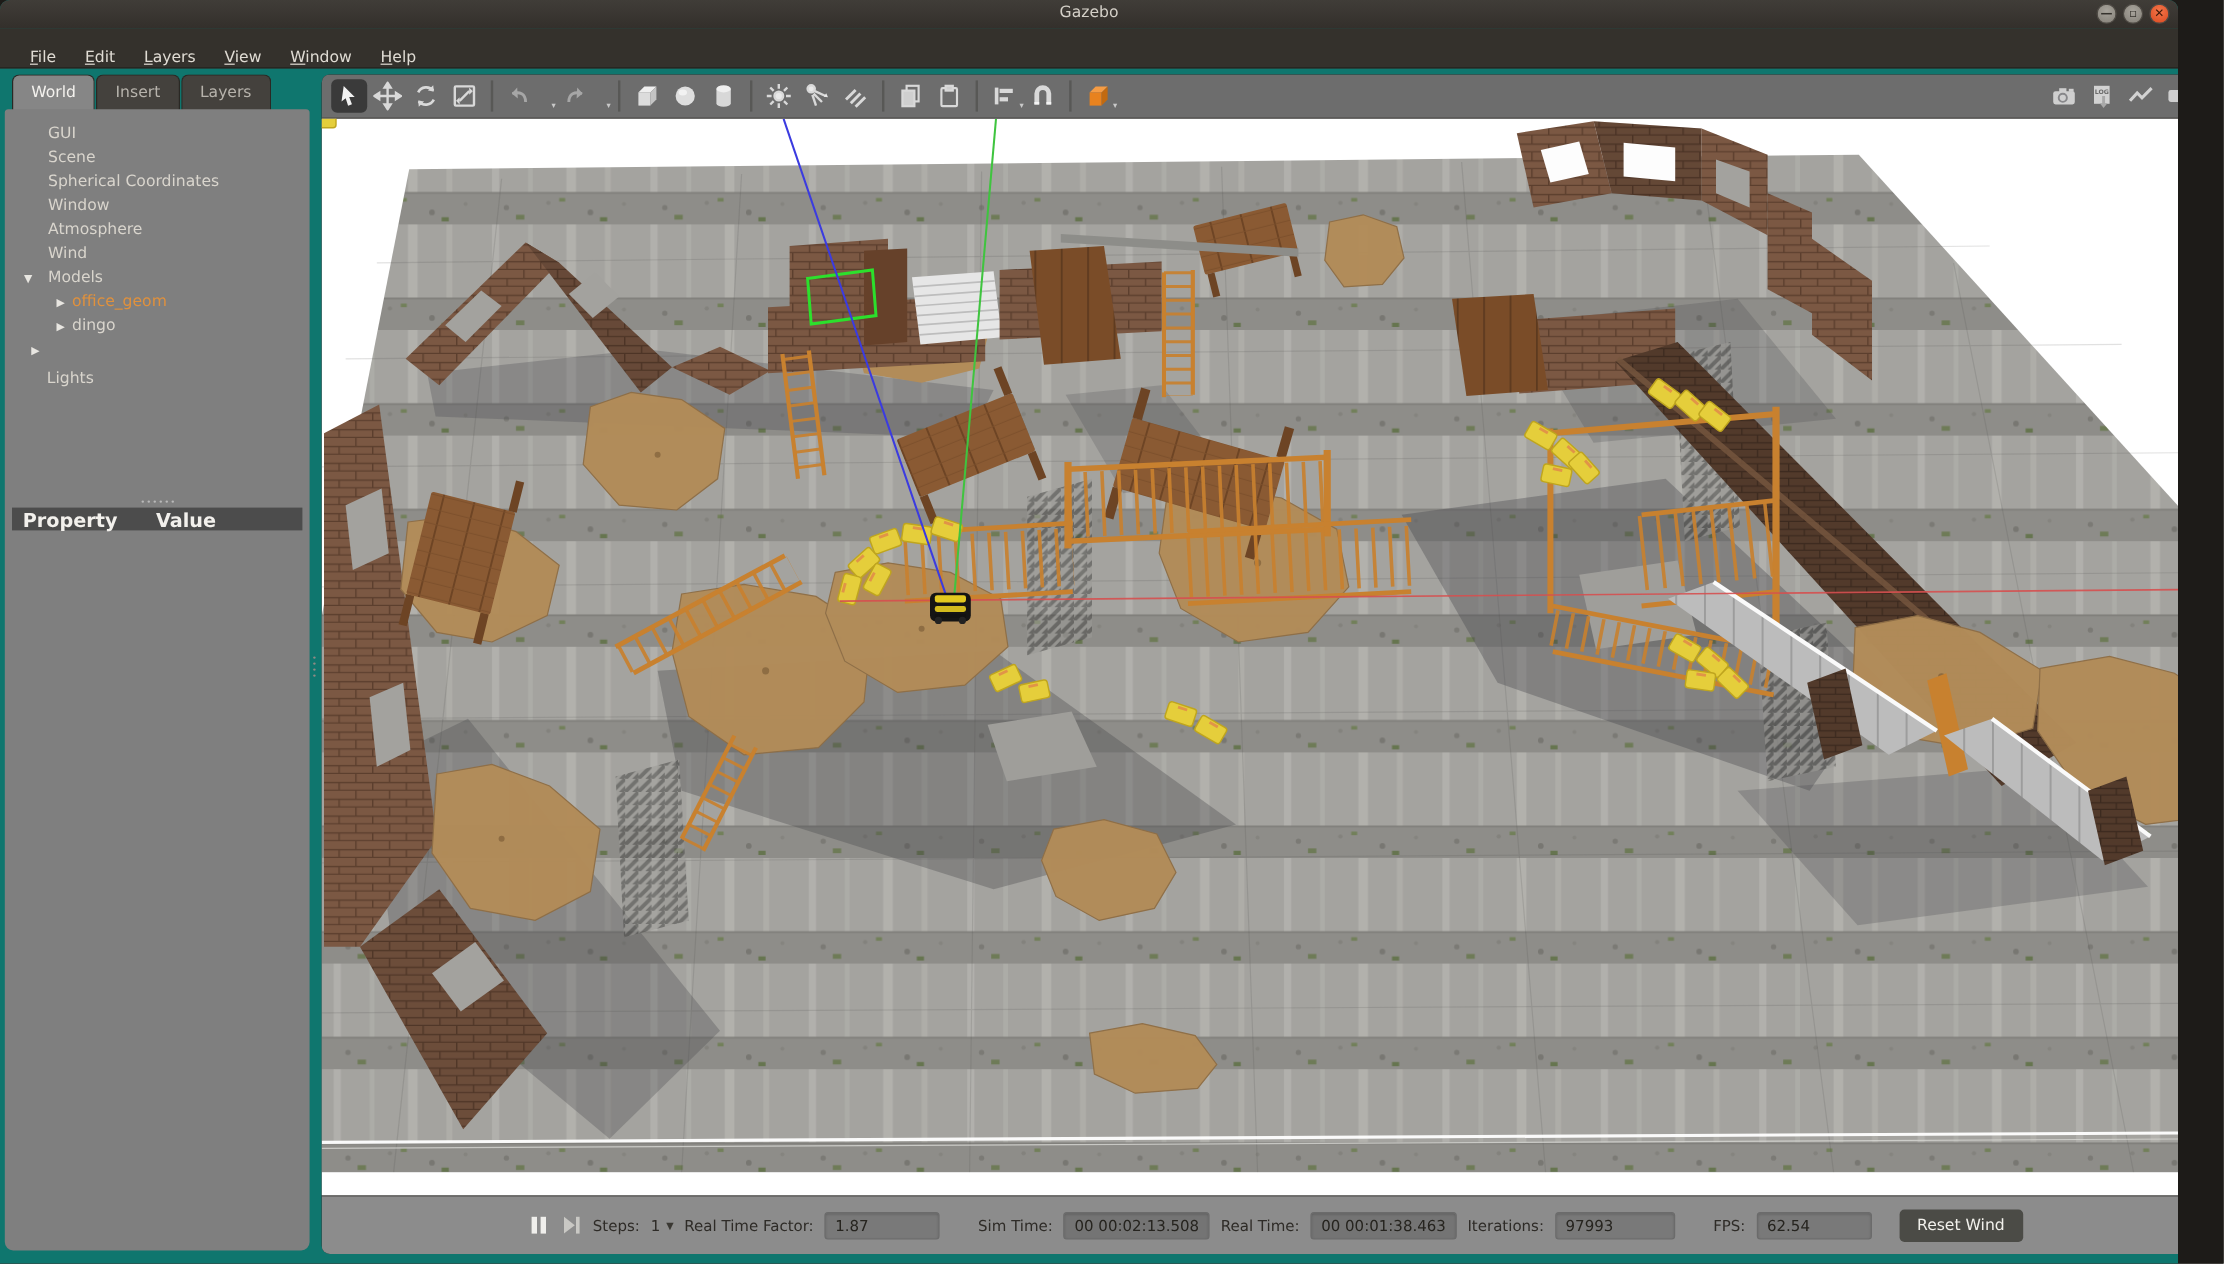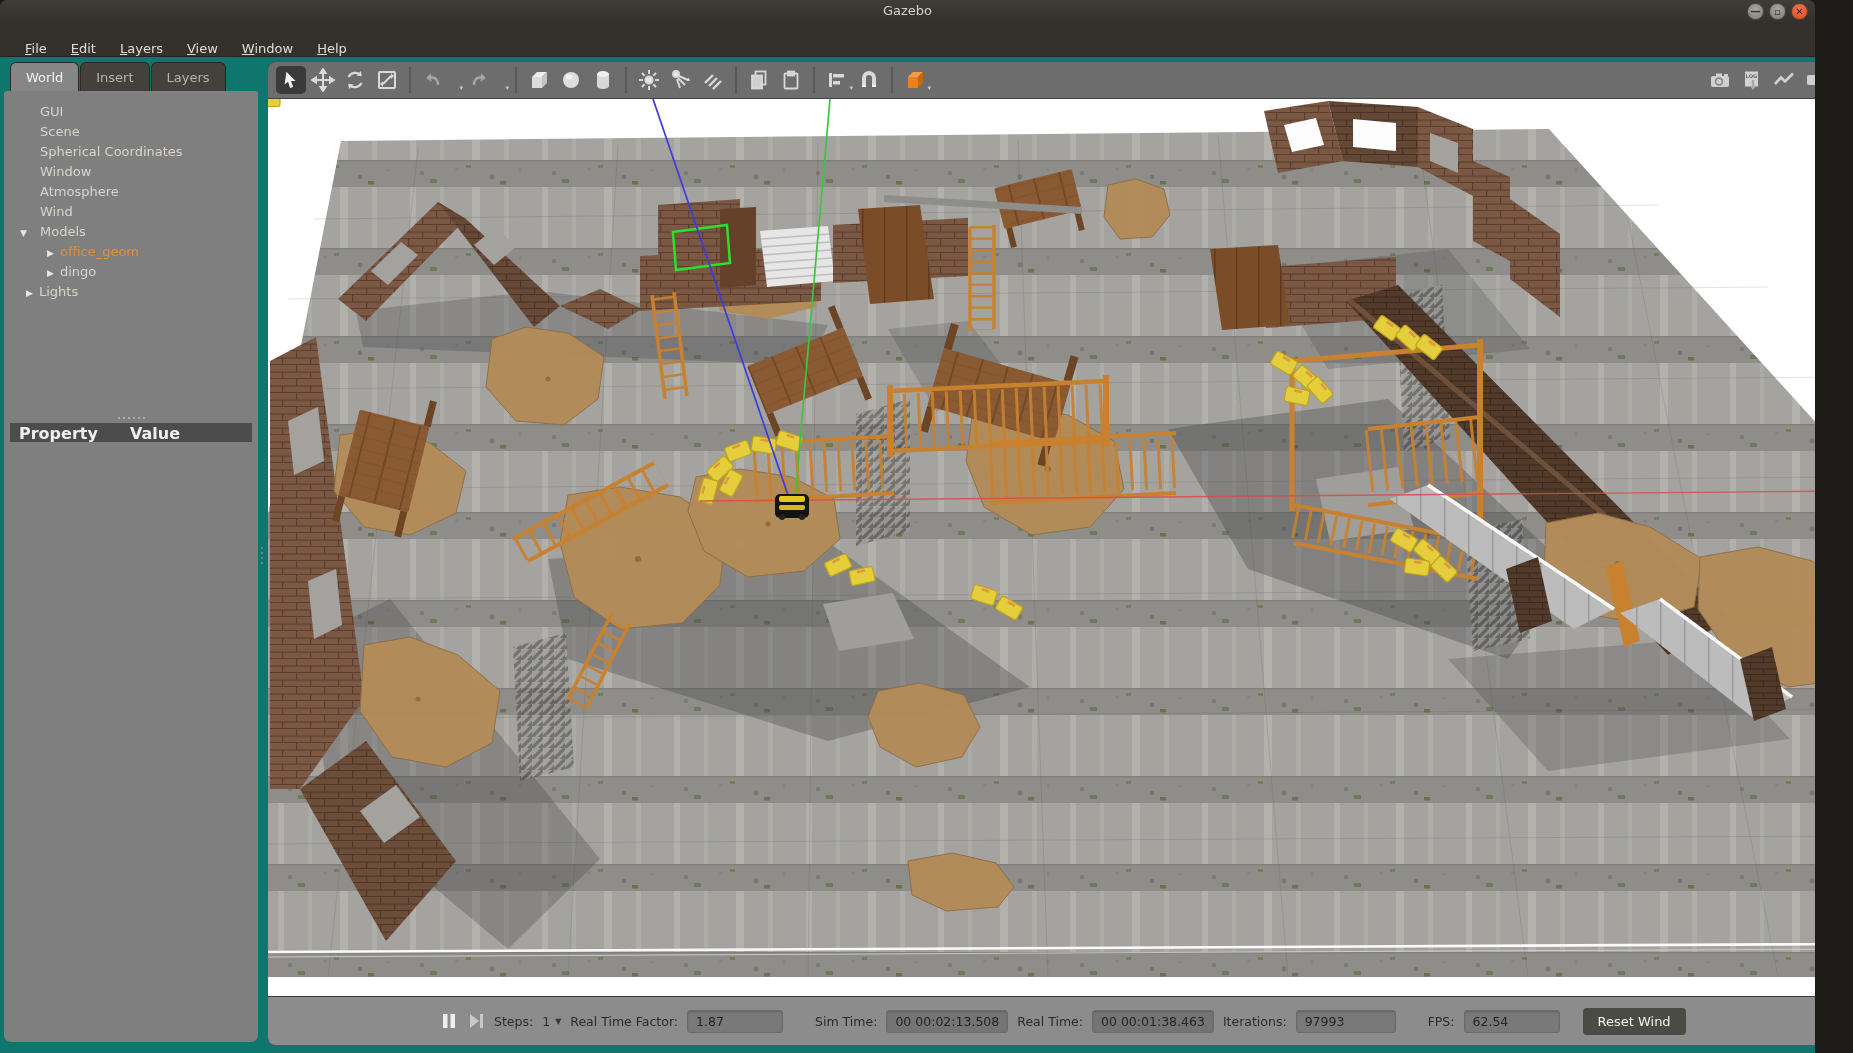--- a/index.html
+++ b/index.html
@@ -25,21 +25,21 @@
   .tab.active { background:#868686; color:#f4f2ee; }
   .panel { position:absolute; left:4px; top:91px; width:254px; height:951px; background:#7f7f7f; border-radius:3px 3px 7px 7px; display:flex; flex-direction:column; }
   .tree { height:322px; padding-top:11px; position:relative; overflow:hidden;text-align:right; }
   .tree-row { position:relative; height:20px; font-size:13px; color:#d9d5cd; line-height:20px; }
   .tree-row .lbl { position:absolute; left:36px; white-space:nowrap; }
   .tree-row.child .lbl { left:56px; }
   .tree-row .arrow { position:absolute; font-size:9px; top:1px; color:#e8e6e1; }
   .tree-row.models .arrow { left:16px; }
   .tree-row.child .arrow { left:43px; }
   .tree-row.lights .arrow { left:22px; }
-  .tree-row.lights .lbl { left:35px; }
+  .tree-row.lights .lbl { left:35px;margin-top:24px; }
   .tree-row.selected .lbl { color:#e0913d; }
   .vsplit { height:10px; display:flex; align-items:center; justify-content:center; gap:3px; }
   .vsplit i { width:2px; height:2px; border-radius:50%; background:#b9b9b9; }
   .prop-header { height:19px; margin:0 6px; background:#4c4c4c; position:relative; }
   .prop-header span { position:absolute; top:1px; font-size:16px; font-weight:bold; color:#f2f0ec; }
   .prop-header .c1 { left:9px; } .prop-header .c2 { left:120px; }
   .prop-body { flex:1; }
 
   
   .hdots { position:absolute; width:6px; height:30px; display:flex; flex-direction:column; align-items:center; justify-content:center; gap:3px; }

